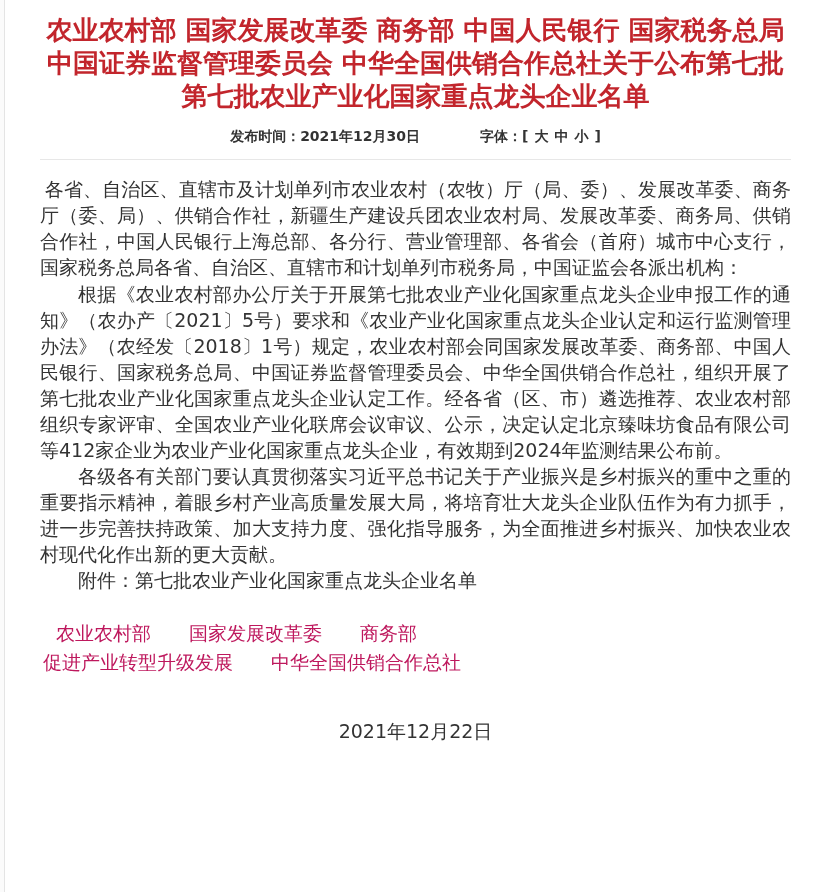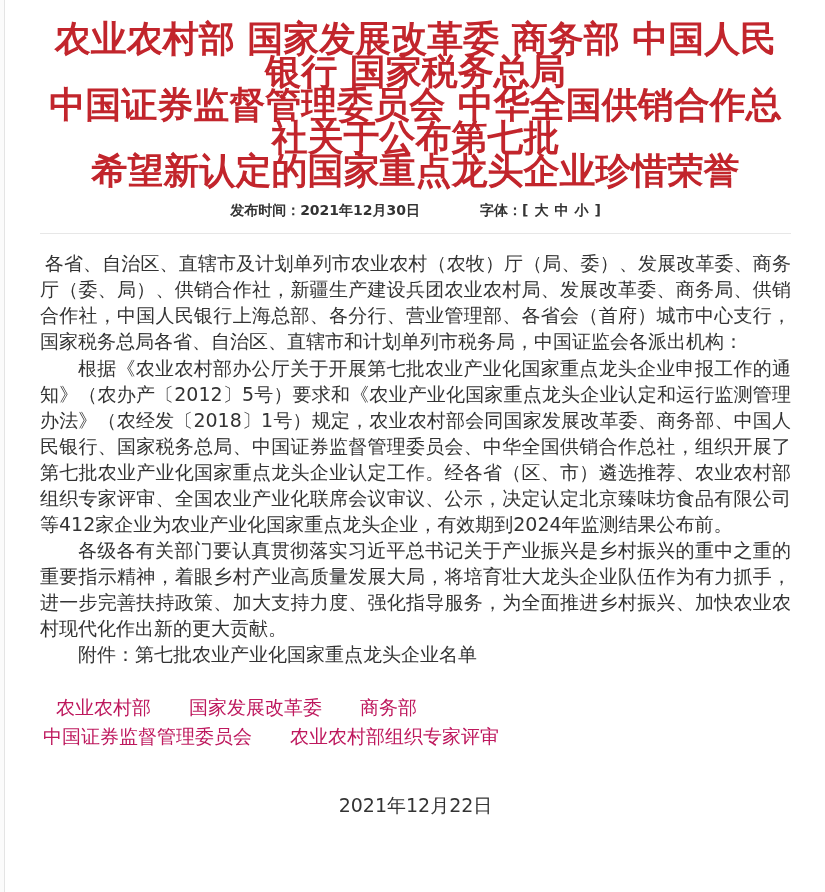--- a/index.html
+++ b/index.html
@@ -18,23 +18,23 @@
     background: #fbfbfb;
     border-right: 1px solid #e4e4e4;
   }
   .doc {
     padding: 12px 34px 0 40px;
   }
   .title {
     color: #c2252c;
     text-align: center;
     font-weight: bold;
-    font-size: 36px;
+    font-size: 26px;
     line-height: 33px;
-    margin-top: 10px;
+    margin-top: 2px;
   }
   .meta-row {
     display: flex;
     justify-content: center;
     align-items: center;
     gap: 60px;
     margin-top: 15px;
     font-size: 14px;
     color: #333333;
     font-weight: bold;
@@ -76,43 +76,43 @@
 </head>
 <body>
 
 <div class="left-edge"></div>
 
 <div class="doc">
 
   <div class="title">
     <div>农业农村部 国家发展改革委 商务部 中国人民银行 国家税务总局</div>
     <div>中国证券监督管理委员会 中华全国供销合作总社关于公布第七批</div>
-    <div>希望新认定的国家重点龙头企业珍惜荣誉</div>
+    <div>第七批农业产业化国家重点龙头企业名单</div>
   </div>
 
   <div class="meta-row">
     <div class="meta-item"><span>发布时间：</span><span>2021年12月30日</span></div>
     <div class="meta-item"><span>字体：</span><span class="font-sizes">
           <span>[</span>
           <span class="font-size-option">大</span>
           <span class="font-size-option">中</span>
           <span class="font-size-option">小</span>
           <span>]</span>
         </span></div>
   </div>
 
   <div class="divider"></div>
 
   <div class="article">
     <p class="para-first">各省、自治区、直辖市及计划单列市农业农村（农牧）厅（局、委）、发展改革委、商务厅（委、局）、供销合作社，新疆生产建设兵团农业农村局、发展改革委、商务局、供销合作社，中国人民银行上海总部、各分行、营业管理部、各省会（首府）城市中心支行，国家税务总局各省、自治区、直辖市和计划单列市税务局，中国证监会各派出机构：</p>
-    <p class="para-indent">根据《农业农村部办公厅关于开展第七批农业产业化国家重点龙头企业申报工作的通知》（农办产〔2012〕5号）要求和《农业产业化国家重点龙头企业认定和运行监测管理办法》（农经发〔2018〕1号）规定，农业农村部会同国家发展改革委、商务部、中国人民银行、国家税务总局、中国证券监督管理委员会、中华全国供销合作总社，组织开展了第七批农业产业化国家重点龙头企业认定工作。经各省（区、市）遴选推荐、农业农村部组织专家评审、全国农业产业化联席会议审议、公示，决定认定北京臻味坊食品有限公司等412家企业为农业产业化国家重点龙头企业，有效期到2024年监测结果公布前。</p>
+    <p class="para-indent">根据《农业农村部办公厅关于开展第七批农业产业化国家重点龙头企业申报工作的通知》（农办产〔2021〕5号）要求和《农业产业化国家重点龙头企业认定和运行监测管理办法》（农经发〔2018〕1号）规定，农业农村部会同国家发展改革委、商务部、中国人民银行、国家税务总局、中国证券监督管理委员会、中华全国供销合作总社，组织开展了第七批农业产业化国家重点龙头企业认定工作。经各省（区、市）遴选推荐、农业农村部组织专家评审、全国农业产业化联席会议审议、公示，决定认定北京臻味坊食品有限公司等412家企业为农业产业化国家重点龙头企业，有效期到2024年监测结果公布前。</p>
     <p class="para-indent">各级各有关部门要认真贯彻落实习近平总书记关于产业振兴是乡村振兴的重中之重的重要指示精神，着眼乡村产业高质量发展大局，将培育壮大龙头企业队伍作为有力抓手，进一步完善扶持政策、加大支持力度、强化指导服务，为全面推进乡村振兴、加快农业农村现代化作出新的更大贡献。</p>
     <p class="attachment">附件：第七批农业产业化国家重点龙头企业名单</p>
   </div>
 
   <div class="signatures">
     <div class="sig-line-1">农业农村部　　国家发展改革委　　商务部</div>
-    <div class="sig-line-3">中国证券监督管理委员会　　农业农村部组织专家评审</div>
+    <div class="sig-line-3">促进产业转型升级发展　　中华全国供销合作总社</div>
   </div>
 
   <div class="doc-date">2021年12月22日</div>
 
 </div>
 
 </body></html>

